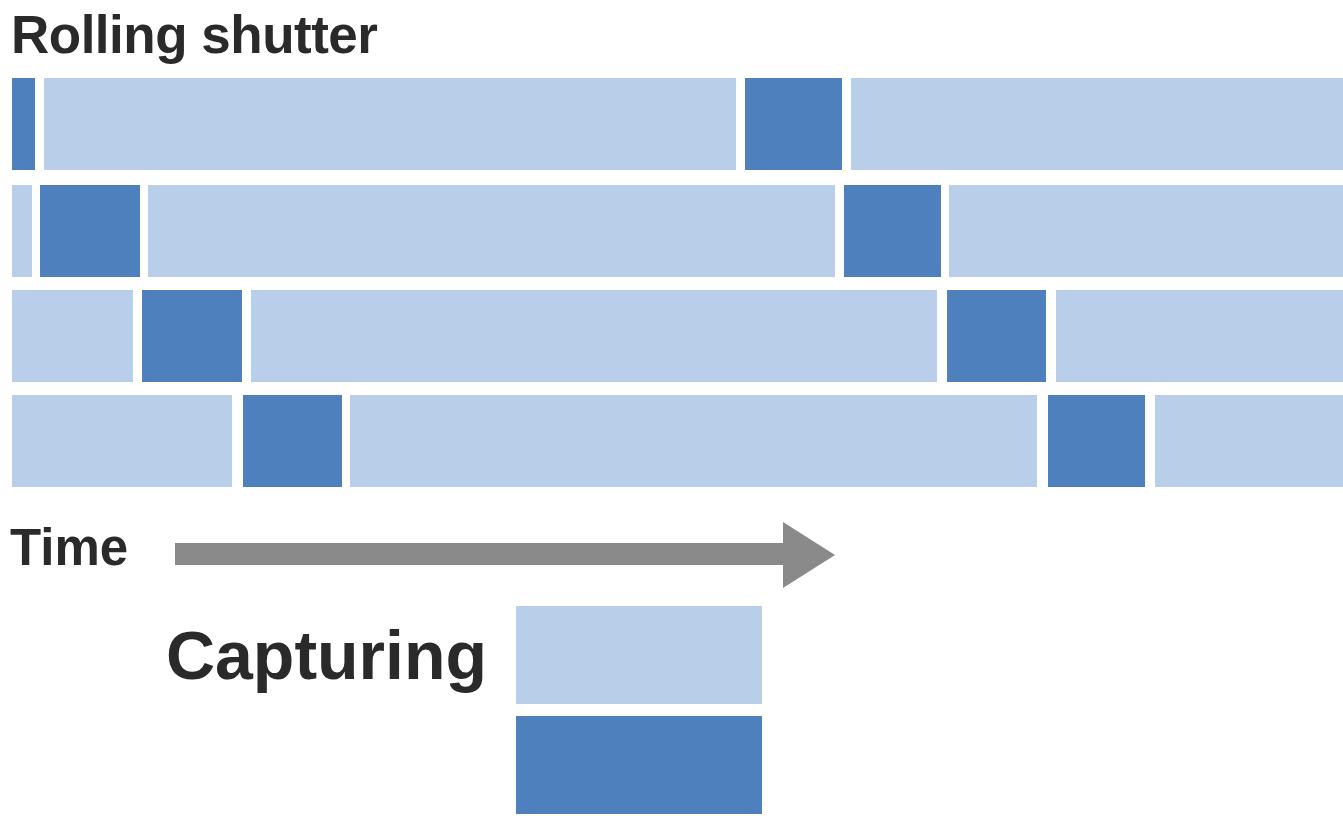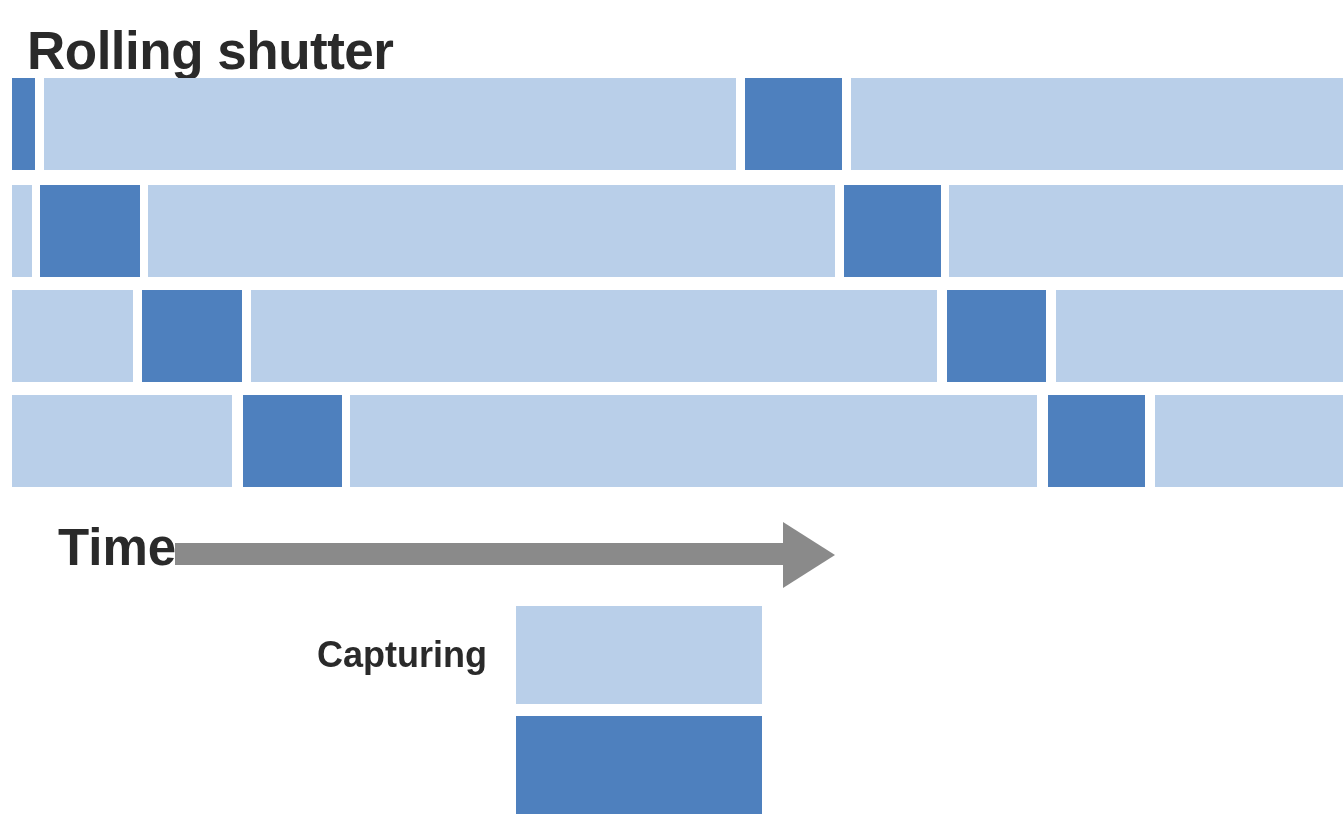--- a/index.html
+++ b/index.html
@@ -7,54 +7,54 @@
     position:relative;
     width:1343px;height:823px;
     background:var(--bg,#fff);
     overflow:hidden;
     font-family:"Liberation Sans", sans-serif;
     color:var(--text,#2a2a2a);
   }
   .figure-title{
     position:absolute;left:11px;top:3px;
     font-size:53px;font-weight:600;line-height:1.2;
-    letter-spacing:-0.5px;margin:16px;
+    letter-spacing:-0.5px;margin:0;
   }
   
   .rows-layer{position:absolute;left:0;top:0;width:100%;height:100%;}
   .row{position:absolute;left:0;width:100%;height:92px;}
   .row:nth-child(1){top:78px;}
   .row:nth-child(2){top:185px;}
   .row:nth-child(3){top:290px;}
   .row:nth-child(4){top:395px;}
   .seg{position:absolute;top:0;height:100%;}
   .seg.capturing{background:var(--capturing,#b9cfe9);}
   .seg.readout{background:var(--readout,#4e80be);}
   
   .time-label{
     position:absolute;left:10px;top:522px;
-    font-size:51px;font-weight:600;line-height:1.0;margin-left:48px;
+    font-size:51px;font-weight:600;line-height:1.0;
   }
   .arrow-shaft{
     position:absolute;left:175px;top:543px;
     width:608px;height:22px;
     background:var(--arrow,#8a8a8a);
   }
   .arrow-head{
     position:absolute;left:783px;top:522px;
     width:0;height:0;
     border-top:33px solid transparent;
     border-bottom:33px solid transparent;
     border-left:52px solid var(--arrow,#8a8a8a);
   }
   
   .legend-label{
     position:absolute;left:0;width:487px;height:98px;
     display:flex;align-items:center;justify-content:flex-end;
-    font-size:36px;font-weight:600;
+    font-size:68px;font-weight:600;
   }
   .legend-label.capturing-label{top:606px;}
   .legend-label.readout-label{top:716px;}
   .legend-swatch{position:absolute;left:516px;width:246px;height:98px;}
   .legend-swatch.capturing{top:606px;background:var(--capturing,#b9cfe9);}
   .legend-swatch.readout{top:716px;background:var(--readout,#4e80be);}
 </style>
 </head>
 <body>
 

